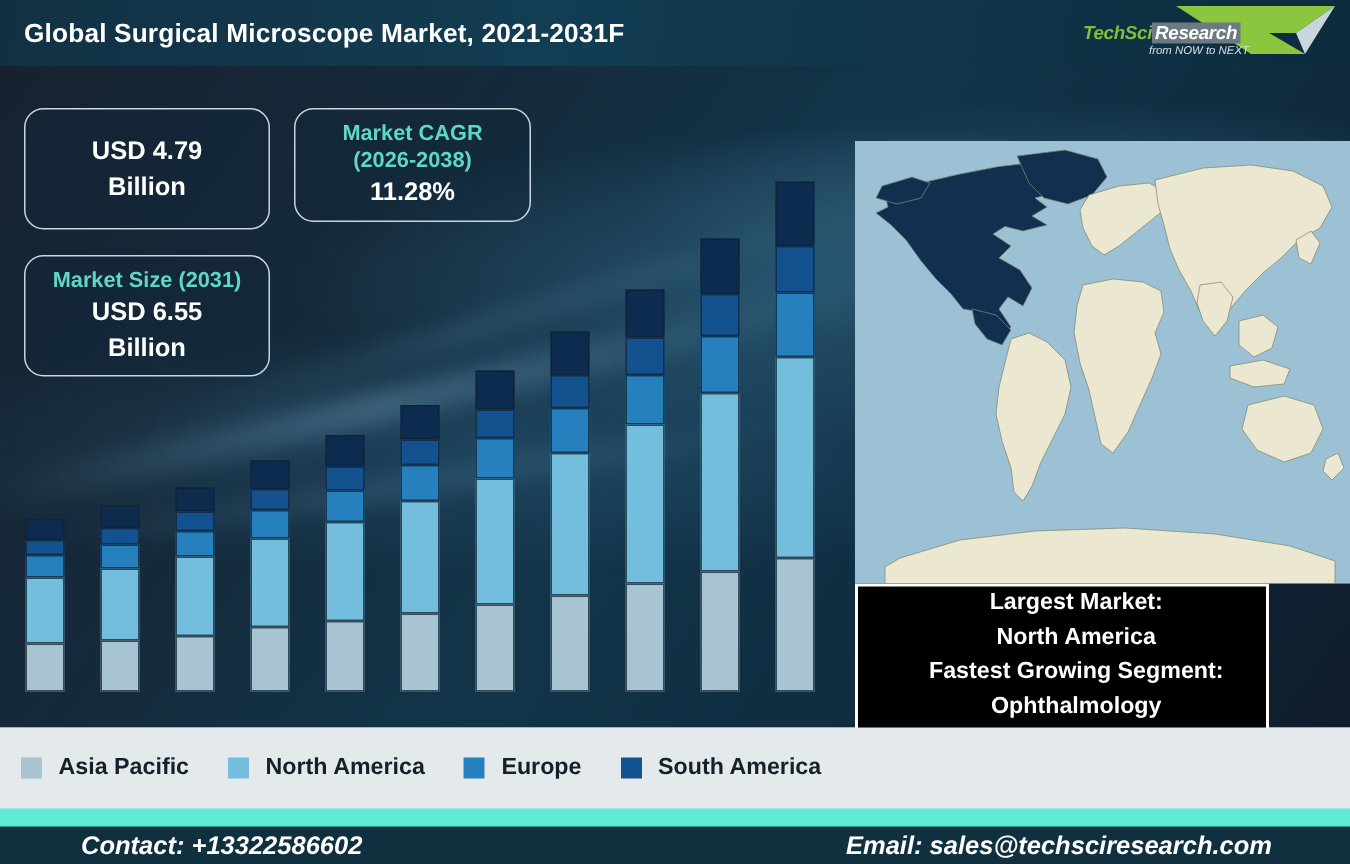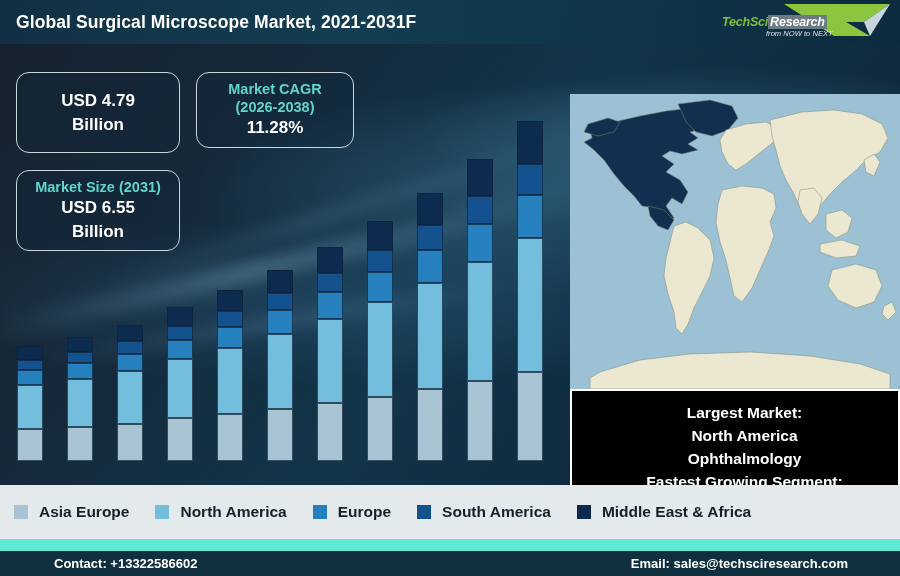--- a/index.html
+++ b/index.html
@@ -85,44 +85,44 @@
 
   
   .map-box {
     position:absolute; left:570px; top:50px; width:330px; height:295px;
     background:#9cc0d4; overflow:hidden;
   }
   .map-box svg { display:block; width:100%; height:100%; }
 
   
   .callout {
-    position:absolute; left:570px; top:345px; width:330px; height:118px;
+    position:absolute; left:570px; top:345px; width:276px; height:118px;
     background:#000000; color:#ffffff;
-    display:flex; flex-direction:column; justify-content:center; align-items:center;
+    display:flex; flex-direction:column; justify-content:flex-start; align-items:center;
     border:2px solid #ffffff;
     padding-left:19px;
   }
   .callout div { font-size:15.5px; font-weight:bold; line-height:1.48; }
 
   
   .legend {
     position:absolute; left:0; top:485px; width:900px; height:54px;
     background:#e4eaec; display:flex; align-items:center; padding-left:14px;
   }
   .legend-item { display:flex; align-items:center; margin-right:26px; }
   .swatch { width:14px; height:14px; margin-right:11px; flex:none; }
   .legend-label { font-size:15.5px; font-weight:bold; color:#16202a; white-space:nowrap; }
 
   
   .footer {
     position:absolute; left:0; top:551px; width:900px; height:25px;
     background:#10303f; display:flex; align-items:center;
   }
   .footer span {
-    color:#ffffff; font-size:13px; font-weight:bold;
+    color:#ffffff; font-size:17px; font-style:italic; font-weight:bold;
   }
   .f-contact { margin-left:54px; }
   .f-email { position:absolute; right:52px; }
 </style>
 </head>
 <body>
 
 <div class="infographic">
 
   <div class="header">
@@ -267,45 +267,41 @@
           <path fill="#ece7d1" d="M314,212 L322,208 L326,218 L318,226 L312,220 Z"></path>
 
           <path fill="#ece7d1" d="M30,278 L70,266 L120,260 L180,258 L240,262 L290,270 L320,280 L320,295 L20,295 L20,284 Z"></path>
         </g>
       </svg>
     </div>
 
     <div class="callout">
       <div>Largest Market:</div>
       <div>North America</div>
+      <div>Fastest Growing Segment:</div>
       <div>Ophthalmology</div>
-      <div>Fastest Growing Segment:</div>
     </div>
   </div>
 
   <div class="legend" id="legend">
       <div class="legend-item">
         <span class="swatch" style="background: rgb(168, 195, 209);"></span>
-        <span class="legend-label">Asia Europe</span>
+        <span class="legend-label">Asia Pacific</span>
       </div>
       <div class="legend-item">
         <span class="swatch" style="background: rgb(116, 190, 221);"></span>
         <span class="legend-label">North America</span>
       </div>
       <div class="legend-item">
         <span class="swatch" style="background: rgb(37, 128, 189);"></span>
         <span class="legend-label">Europe</span>
       </div>
       <div class="legend-item">
         <span class="swatch" style="background: rgb(20, 81, 143);"></span>
         <span class="legend-label">South America</span>
-      </div>
-      <div class="legend-item">
-        <span class="swatch" style="background: rgb(13, 43, 79);"></span>
-        <span class="legend-label">Middle East &amp; Africa</span>
       </div>
     </div>
 
   <div class="footer">
     <span class="f-contact">Contact: +13322586602</span>
     <span class="f-email">Email: sales@techsciresearch.com</span>
   </div>
 </div>
 
 </body></html>

